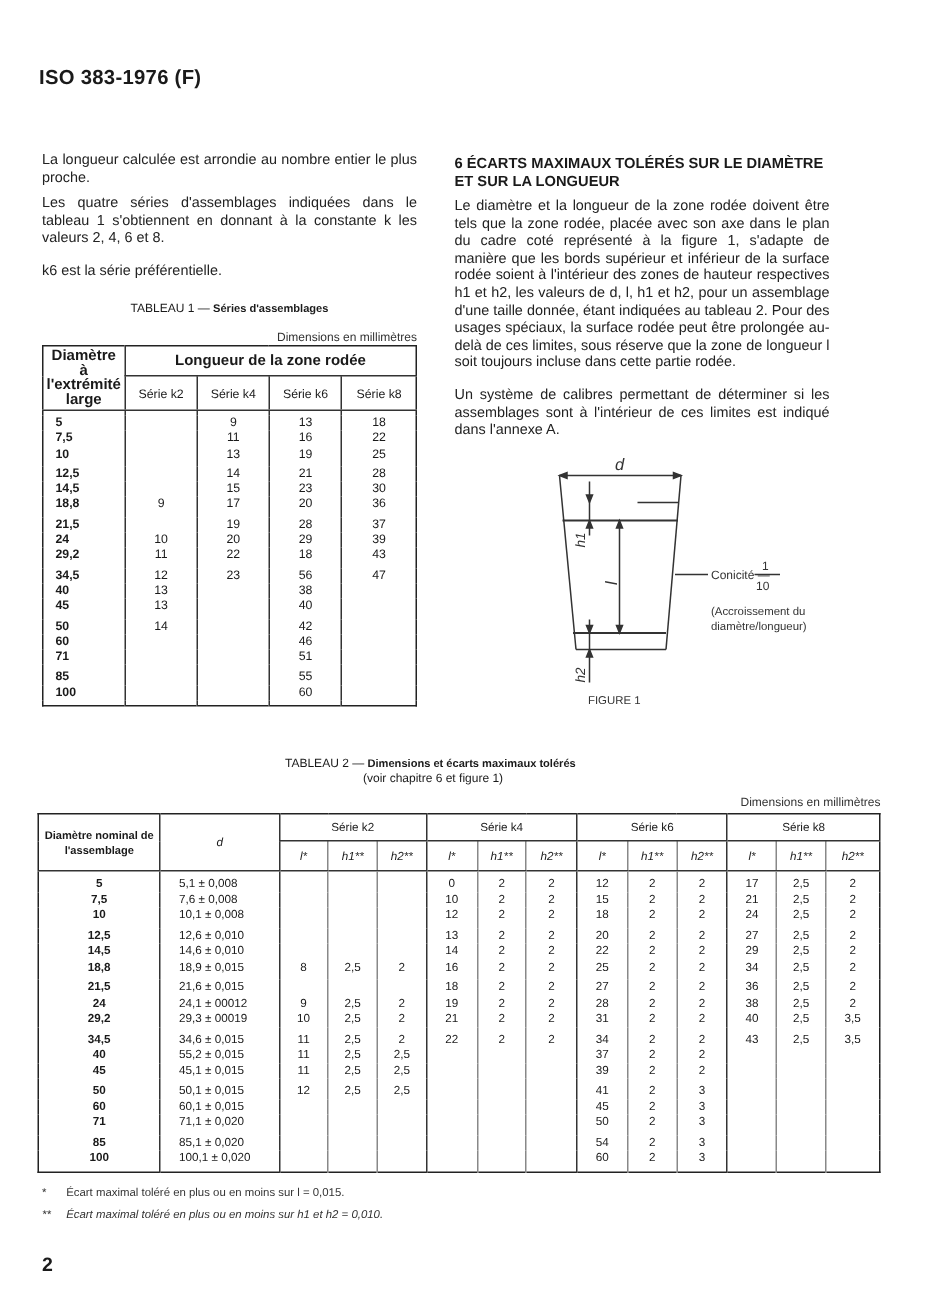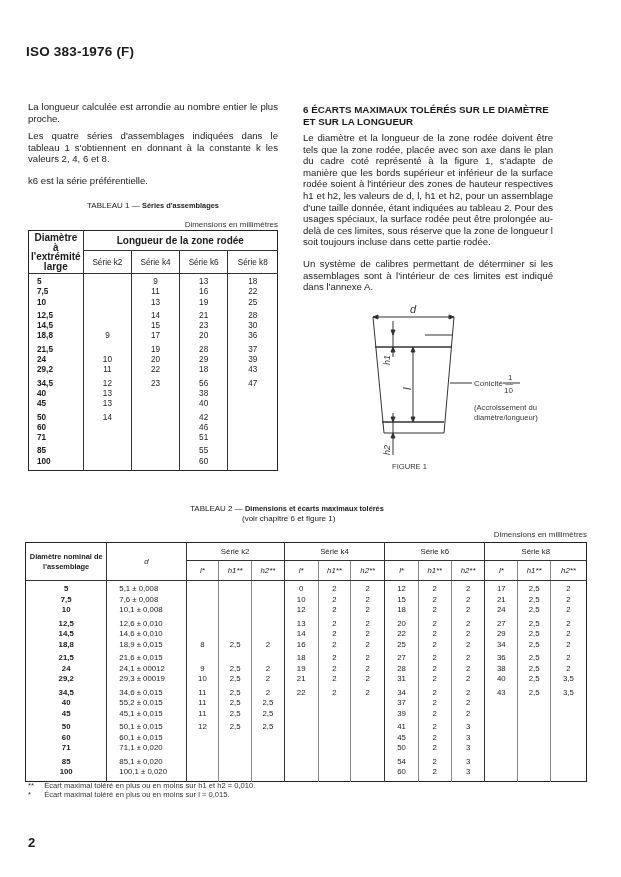--- a/index.html
+++ b/index.html
@@ -722,18 +722,18 @@
         <td style="border-left: 1px solid rgb(136, 136, 136);"></td>
         <td style="border-left: 1px solid rgb(136, 136, 136);"></td>
       </tr>
     </tbody>
 </table>
 
 <div class="abs footnote" style="left:28px; top:790px;">
   <span style="display:inline-block; width:14px;">*</span>
   <span>Écart maximal toléré en plus ou en moins sur l = 0,015.</span>
 </div>
-<div class="abs footnote" style="left:28px; top:781px;">
+<div class="abs footnote" style="left:28px; top:805px;font-style:italic;">
   <span style="display:inline-block; width:14px;">**</span>
   <span>Écart maximal toléré en plus ou en moins sur h1 et h2 = 0,010.</span>
 </div>
 
 <div class="abs page-num">2</div>
 
 </body></html>

